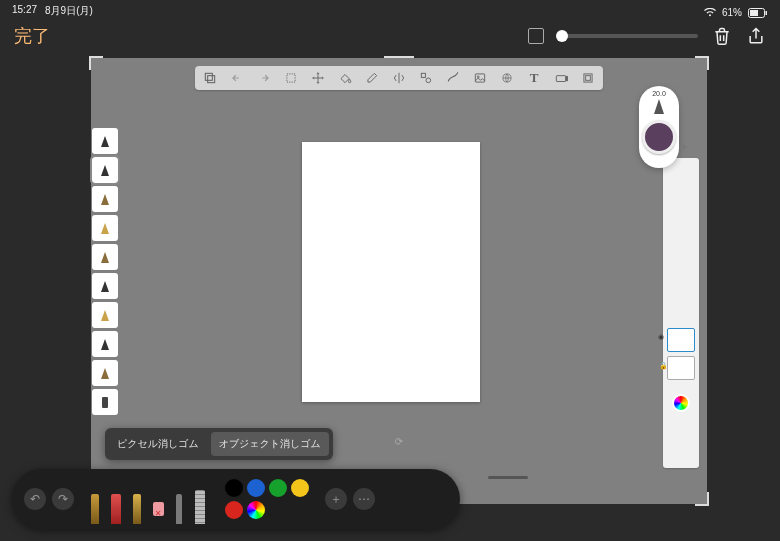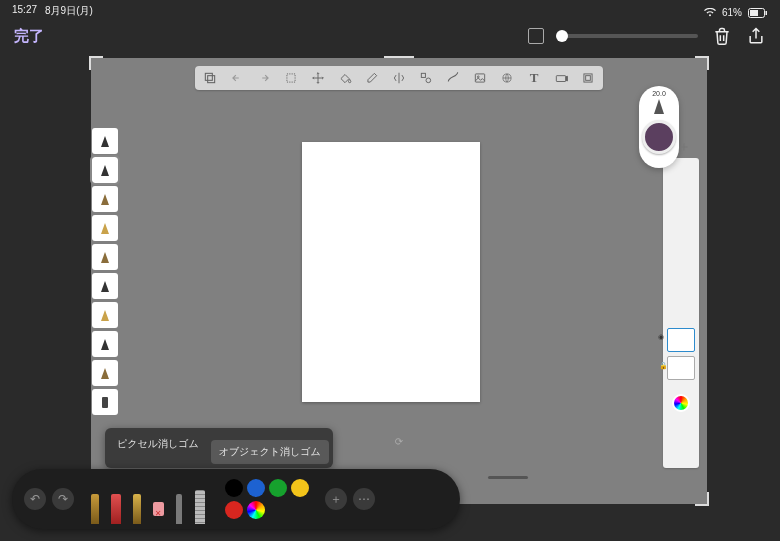--- a/index.html
+++ b/index.html
@@ -20,21 +20,21 @@
   .status-right { display:flex; gap:6px; align-items:center;}
   .wifi-icon, .battery-icon { display:inline-block; }
   .wifi-icon svg, .battery-icon svg { display:block; }
 
   
   .header {
     position: absolute; top: 18px; left: 0; right: 0; height: 36px;
     display:flex; align-items:center; justify-content:space-between;
     padding: 0 14px;
   }
-  .done-btn { font-size: 15px; font-weight: 700; color: #c4b5fd; cursor:pointer; }
+  .done-btn { font-size: 18px; font-weight: 400; color: #fdba74; cursor:pointer; }
   .header-right { display:flex; align-items:center; gap:14px; }
   .opacity-slider {
     width: 140px; height: 4px; background:#555; border-radius:2px; position:relative;
   }
   .opacity-slider .knob {
     position:absolute; left:-2px; top:-4px; width:12px; height:12px;
     background:#fff; border-radius:50%;
   }
   .opacity-box {
     width:16px; height:16px; border:1.2px solid #aaa; border-radius:2px;
@@ -133,21 +133,21 @@
   
   .eraser-popup {
     position:absolute; left:105px; top:428px;
     background:#3b3b3b; border-radius:6px; padding:4px;
     display:flex; gap:4px; box-shadow:0 2px 8px rgba(0,0,0,.4);text-align:center;
   }
   .eraser-popup .opt {
     padding:5px 8px; border-radius:4px; font-size:10px; color:#e4e4e4; cursor:pointer;
     white-space:nowrap;
   }
-  .eraser-popup .opt.selected { background:#595959;margin-top:8px; }
+  .eraser-popup .opt.selected { background:#595959; }
 
   
   .dock {
     position:absolute; left:12px; bottom:12px; right:320px; height:60px;
     background:#1e1e1e; border-radius:30px;
     display:flex; align-items:center; padding:0 12px; gap:6px;
     box-shadow:0 2px 10px rgba(0,0,0,.5);
   }
   .dock-left { display:flex; gap:6px; }
   .round-btn {

